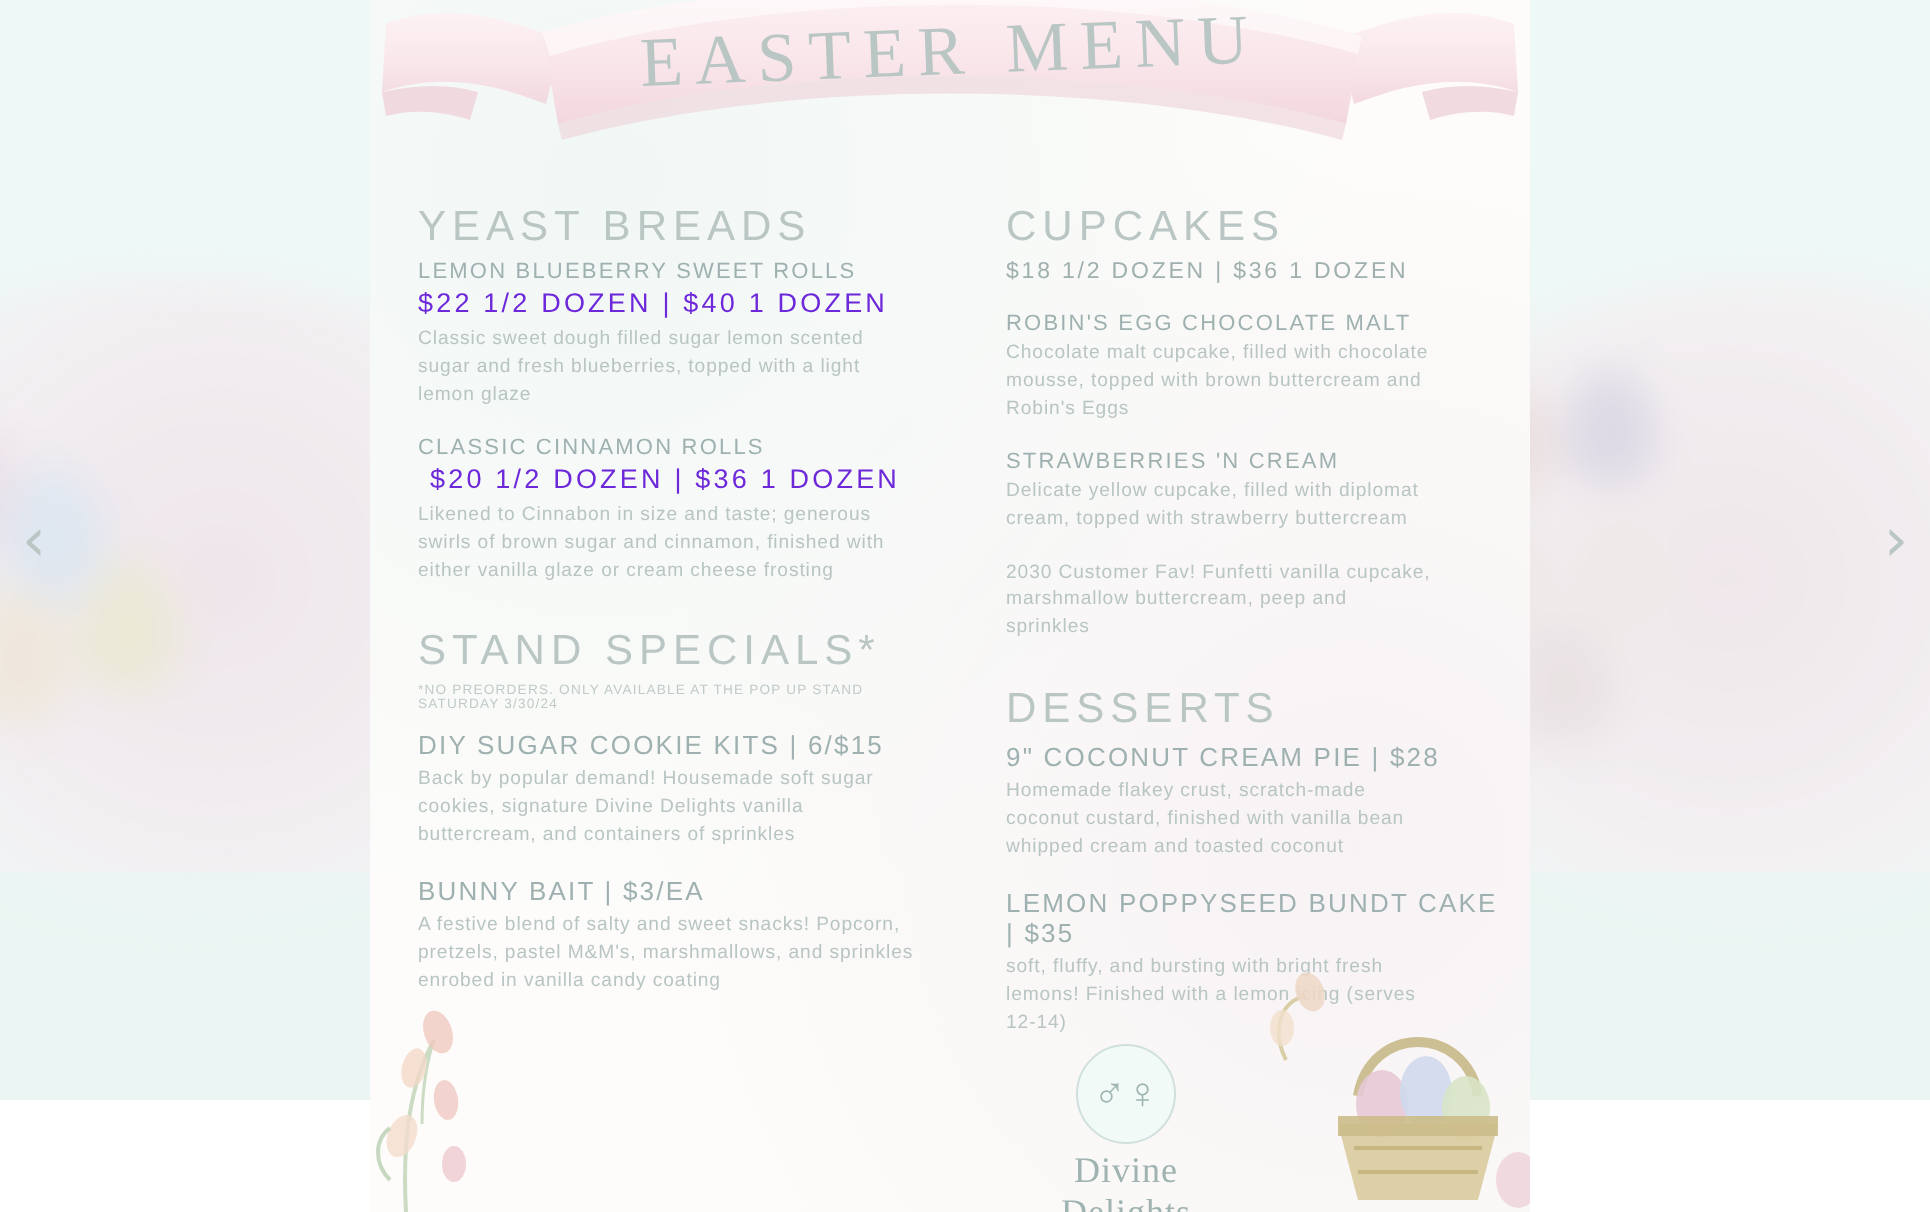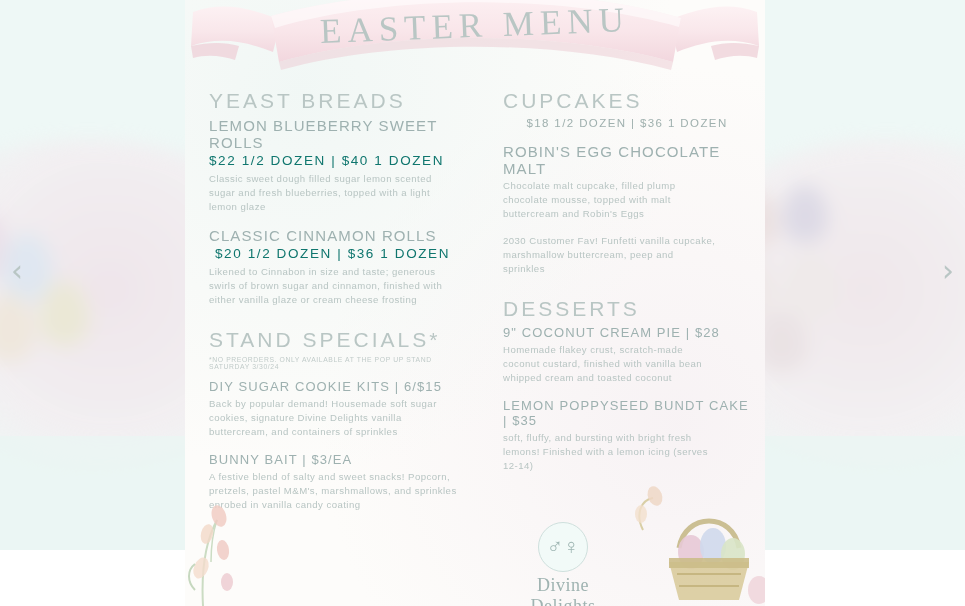--- a/index.html
+++ b/index.html
@@ -97,21 +97,21 @@
     font-size: 35px;
     letter-spacing: 6px;
     color: #b9c6c4;
     text-transform: uppercase;
     transform: rotate(-2.2deg);
   }
 
   
   .cols {
     position: absolute;
-    left: 0; top: 83px;
+    left: 0; top: 96px;
     width: 580px;
     display: flex;
   }
   .col {
     box-sizing: border-box;
     padding: 0 14px 0 24px;
   }
   .col.left { width: 300px; }
   .col.right { width: 280px; padding-left: 18px; }
 
@@ -125,37 +125,36 @@
     font-weight: 400;
   }
   .section-title.desserts { margin-top: 22px; }
 
   .section-sub {
     font-size: 11.5px;
     letter-spacing: 1.4px;
     color: #9fb0ae;
     margin: 0 0 14px 0;
     text-transform: uppercase;
-    text-align: center;
   }
 
   .item { margin-bottom: 13px; }
 
   .item-name {
-    font-size: 15px;
+    font-size: 11px;
     letter-spacing: 1.1px;
     color: #9eb1b0;
     text-transform: uppercase;
     margin: 0 0 2px 0;
     font-weight: 400;
   }
   .item-price {
     font-size: 13.5px;
     letter-spacing: 1.6px;
-    color: #0f766e;
+    color: #6d28d9;
     margin: 0 0 4px 0;
     text-transform: uppercase;
   }
   .item-desc {
     font-size: 9.6px;
     line-height: 1.45;
     letter-spacing: .45px;
     color: #b8c5c3;
     margin: 0;
     max-width: 250px;
@@ -330,23 +329,27 @@
 
       </div>
 
       <div class="col right">
 
         <h2 class="section-title">Cupcakes</h2>
         <p class="section-sub">$18 1/2 Dozen   |   $36 1 Dozen</p>
 
         <div class="item">
           <p class="item-name">Robin's Egg Chocolate Malt</p>
-          <p class="item-desc">Chocolate malt cupcake, filled plump chocolate mousse, topped with malt buttercream and Robin's Eggs</p>
-        </div>
-
+          <p class="item-desc">Chocolate malt cupcake, filled with chocolate mousse, topped with brown buttercream and Robin's Eggs</p>
+        </div>
+
+        <div class="item">
+          <p class="item-name">Strawberries 'N Cream</p>
+          <p class="item-desc">Delicate yellow cupcake, filled with diplomat cream, topped with strawberry buttercream</p>
+        </div>
 
         <div class="item">
           <p class="item-desc">2030 Customer Fav! Funfetti vanilla cupcake, marshmallow buttercream, peep and sprinkles</p>
         </div>
 
         <h2 class="section-title desserts">Desserts</h2>
 
         <div class="item">
           <p class="name-price">9" Coconut Cream Pie  |  $28</p>
           <p class="item-desc">Homemade flakey crust, scratch-made coconut custard, finished with vanilla bean whipped cream and toasted coconut</p>

